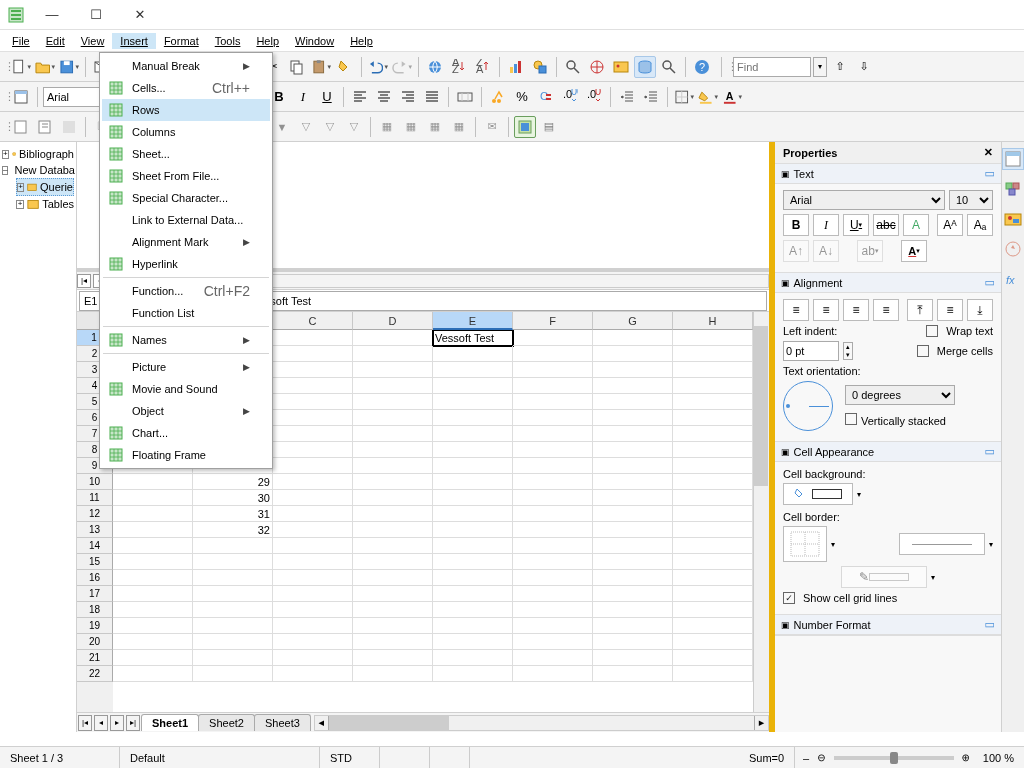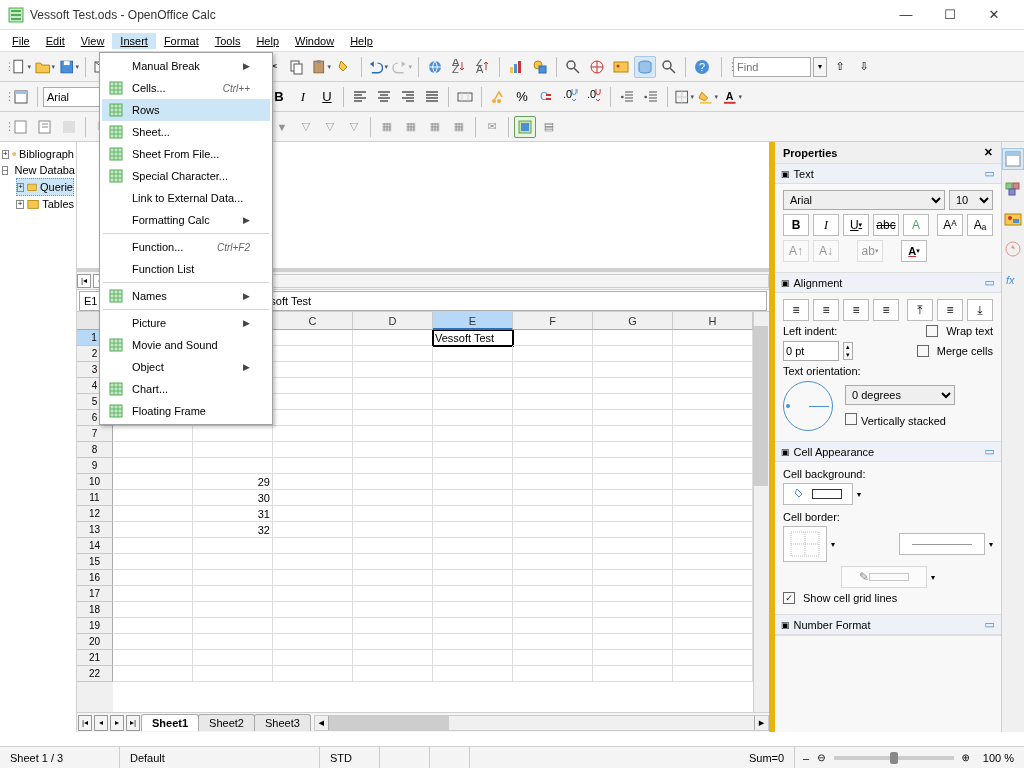--- a/index.html
+++ b/index.html
@@ -63,38 +63,37 @@
 .statusbar { position:absolute; bottom:0; left:0; right:0; height:22px; background:#f4f4f4; border-top:1px solid #d0d0d0; display:flex; align-items:center; font-size:11px; }
 .status-cell { padding:0 10px; border-right:1px solid #ccc; height:100%; display:flex; align-items:center; }
 .zoom-slider { width:120px; height:4px; background:#ccc; position:relative; margin:0 8px; }
 .zoom-slider .thumb { position:absolute; left:56px; top:-4px; width:8px; height:12px; background:#888; border-radius:2px; }
 
 .insert-menu { position:absolute; left:99px; top:52px; width:174px; background:#fff; border:1px solid #a0a0a0; box-shadow:2px 2px 4px rgba(0,0,0,0.25); z-index:1000; padding:2px; }
 .menu-item { display:flex; align-items:center; height:22px; padding:0 20px 0 4px; position:relative; }
 .menu-item:hover, .menu-item.hover { background:#cde6f7; }
 .menu-item .micon { width:20px; height:18px; display:flex; align-items:center; justify-content:center; }
 .menu-item .mlabel { flex:1; padding-left:6px; }
-.menu-item .mshort { color:#666; font-size:10px; padding-left:8px;font-style:italic; }
+.menu-item .mshort { color:#666; font-size:14px; padding-left:8px; }
 .menu-item .marr { font-size:9px; color:#444; }
 .menu-sep { height:1px; background:#d4d4d4; margin:2px 1px; }
 .checkbox { width:12px; height:12px; border:1px solid #666; display:inline-flex; align-items:center; justify-content:center; font-size:9px; color:#222; margin-right:4px; }
 </style>
 </head>
 <body>
 
 <div class="titlebar">
   <span class="icon">
     <svg viewBox="0 0 16 16">
         <rect x="1" y="1" width="14" height="14" fill="#c8e6c9" stroke="#4caf50"></rect>
         <rect x="3" y="3" width="10" height="2" fill="#4caf50"></rect>
         <rect x="3" y="7" width="10" height="2" fill="#4caf50"></rect>
         <rect x="3" y="11" width="10" height="2" fill="#4caf50"></rect>
       </svg>
   </span>
-  <span class="titlebar-title">Vessoft Test.ods - OpenOffice Calc</span>
   <div class="win-controls">
     <div class="win-btn">—</div>
     <div class="win-btn">☐</div>
     <div class="win-btn">✕</div>
   </div>
 </div>
 
 <div class="menubar">
   <span class="menubar-item"><span class="ul">File</span></span>
   <span class="menubar-item"><span class="ul">Edit</span></span>
@@ -990,48 +989,66 @@
       </span>
       <span class="mlabel">Rows</span>
     </div>
     <div class="menu-item">
       <span class="micon">
         <svg width="16" height="16" viewBox="0 0 16 16">
           <rect x="2" y="2" width="12" height="12" fill="#c8e6c9" stroke="#4caf50"></rect>
           <path d="M2 6h12M2 10h12M6 2v12M10 2v12" stroke="#4caf50" stroke-width="0.8"></path>
         </svg>
       </span>
-      <span class="mlabel">Sheet...</span>
+      <span class="mlabel">Columns</span>
     </div>
     <div class="menu-item">
       <span class="micon">
         <svg width="16" height="16" viewBox="0 0 16 16">
           <rect x="2" y="2" width="12" height="12" fill="#c8e6c9" stroke="#4caf50"></rect>
           <path d="M2 6h12M2 10h12M6 2v12M10 2v12" stroke="#4caf50" stroke-width="0.8"></path>
         </svg>
       </span>
-      <span class="mlabel">Sheet From File...</span>
+      <span class="mlabel">Sheet...</span>
     </div>
     <div class="menu-item">
       <span class="micon">
         <svg width="16" height="16" viewBox="0 0 16 16">
           <rect x="2" y="2" width="12" height="12" fill="#c8e6c9" stroke="#4caf50"></rect>
           <path d="M2 6h12M2 10h12M6 2v12M10 2v12" stroke="#4caf50" stroke-width="0.8"></path>
         </svg>
       </span>
+      <span class="mlabel">Sheet From File...</span>
+    </div>
+    <div class="menu-item">
+      <span class="micon">
+        <svg width="16" height="16" viewBox="0 0 16 16">
+          <rect x="2" y="2" width="12" height="12" fill="#c8e6c9" stroke="#4caf50"></rect>
+          <path d="M2 6h12M2 10h12M6 2v12M10 2v12" stroke="#4caf50" stroke-width="0.8"></path>
+        </svg>
+      </span>
       <span class="mlabel">Special Character...</span>
     </div>
     <div class="menu-item">
       <span class="micon"></span>
       <span class="mlabel">Link to External Data...</span>
     </div>
     <div class="menu-item">
       <span class="micon"></span>
-      <span class="mlabel">Formatting Calc</span>
+      <span class="mlabel">Alignment Mark</span>
       <span class="marr">▶</span>
+    </div>
+    <div class="menu-item">
+      <span class="micon">
+        <svg width="16" height="16" viewBox="0 0 16 16">
+          <rect x="2" y="2" width="12" height="12" fill="#c8e6c9" stroke="#4caf50"></rect>
+          <path d="M2 6h12M2 10h12M6 2v12M10 2v12" stroke="#4caf50" stroke-width="0.8"></path>
+        </svg>
+      </span>
+      <span class="mlabel">Hyperlink</span>
     </div>
     <div class="menu-sep"></div>
     <div class="menu-item">
       <span class="micon"></span>
       <span class="mlabel">Function...</span>
       <span class="mshort">Ctrl+F2</span>
     </div>
     <div class="menu-item">
       <span class="micon"></span>
       <span class="mlabel">Function List</span>

